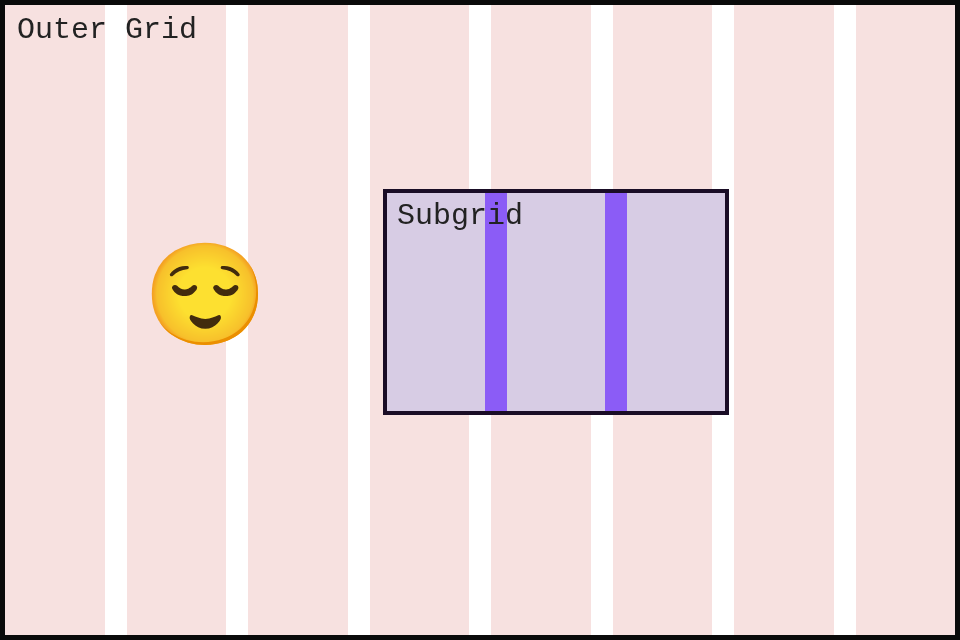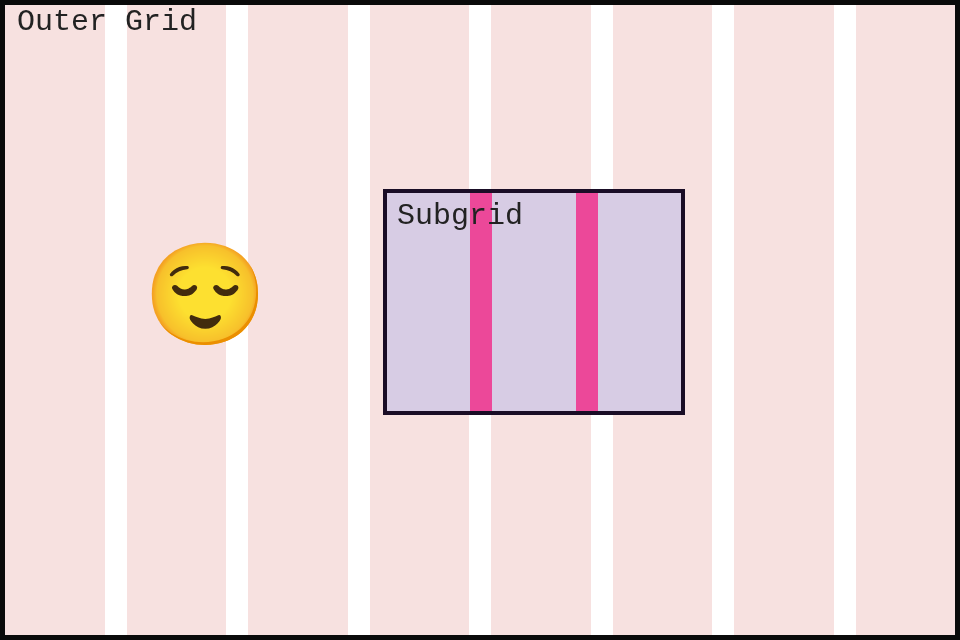--- a/index.html
+++ b/index.html
@@ -27,46 +27,46 @@
       background: white;
     }
 
     .outer-column {
       background: #f7e1e0;
       height: 100%;
     }
 
     .outer-label {
       position: absolute;
-      top: 0;
+      top: 8px;
       left: 12px;
       font-size: 30px;
       color: #222;
       font-family: "Courier New", Courier, monospace;
     }
 
     .emoji {
       position: absolute;
       left: 138px;
       top: 248px;
       font-size: 100px;
       line-height: 1;
     }
 
     .subgrid {
       position: absolute;
       left: 378px;
       top: 184px;
-      width: 302px;
+      width: 346px;
       height: 226px;
       border: 4px solid #1a0d26;
       display: grid;
       grid-template-columns: repeat(3, 1fr);
       column-gap: 22px;
-      background: #ec4899;
+      background: #8b5cf6;
     }
 
     .subgrid-column {
       background: #d7cce4;
       height: 100%;
     }
 
     .subgrid-label {
       position: absolute;
       top: 6px;

